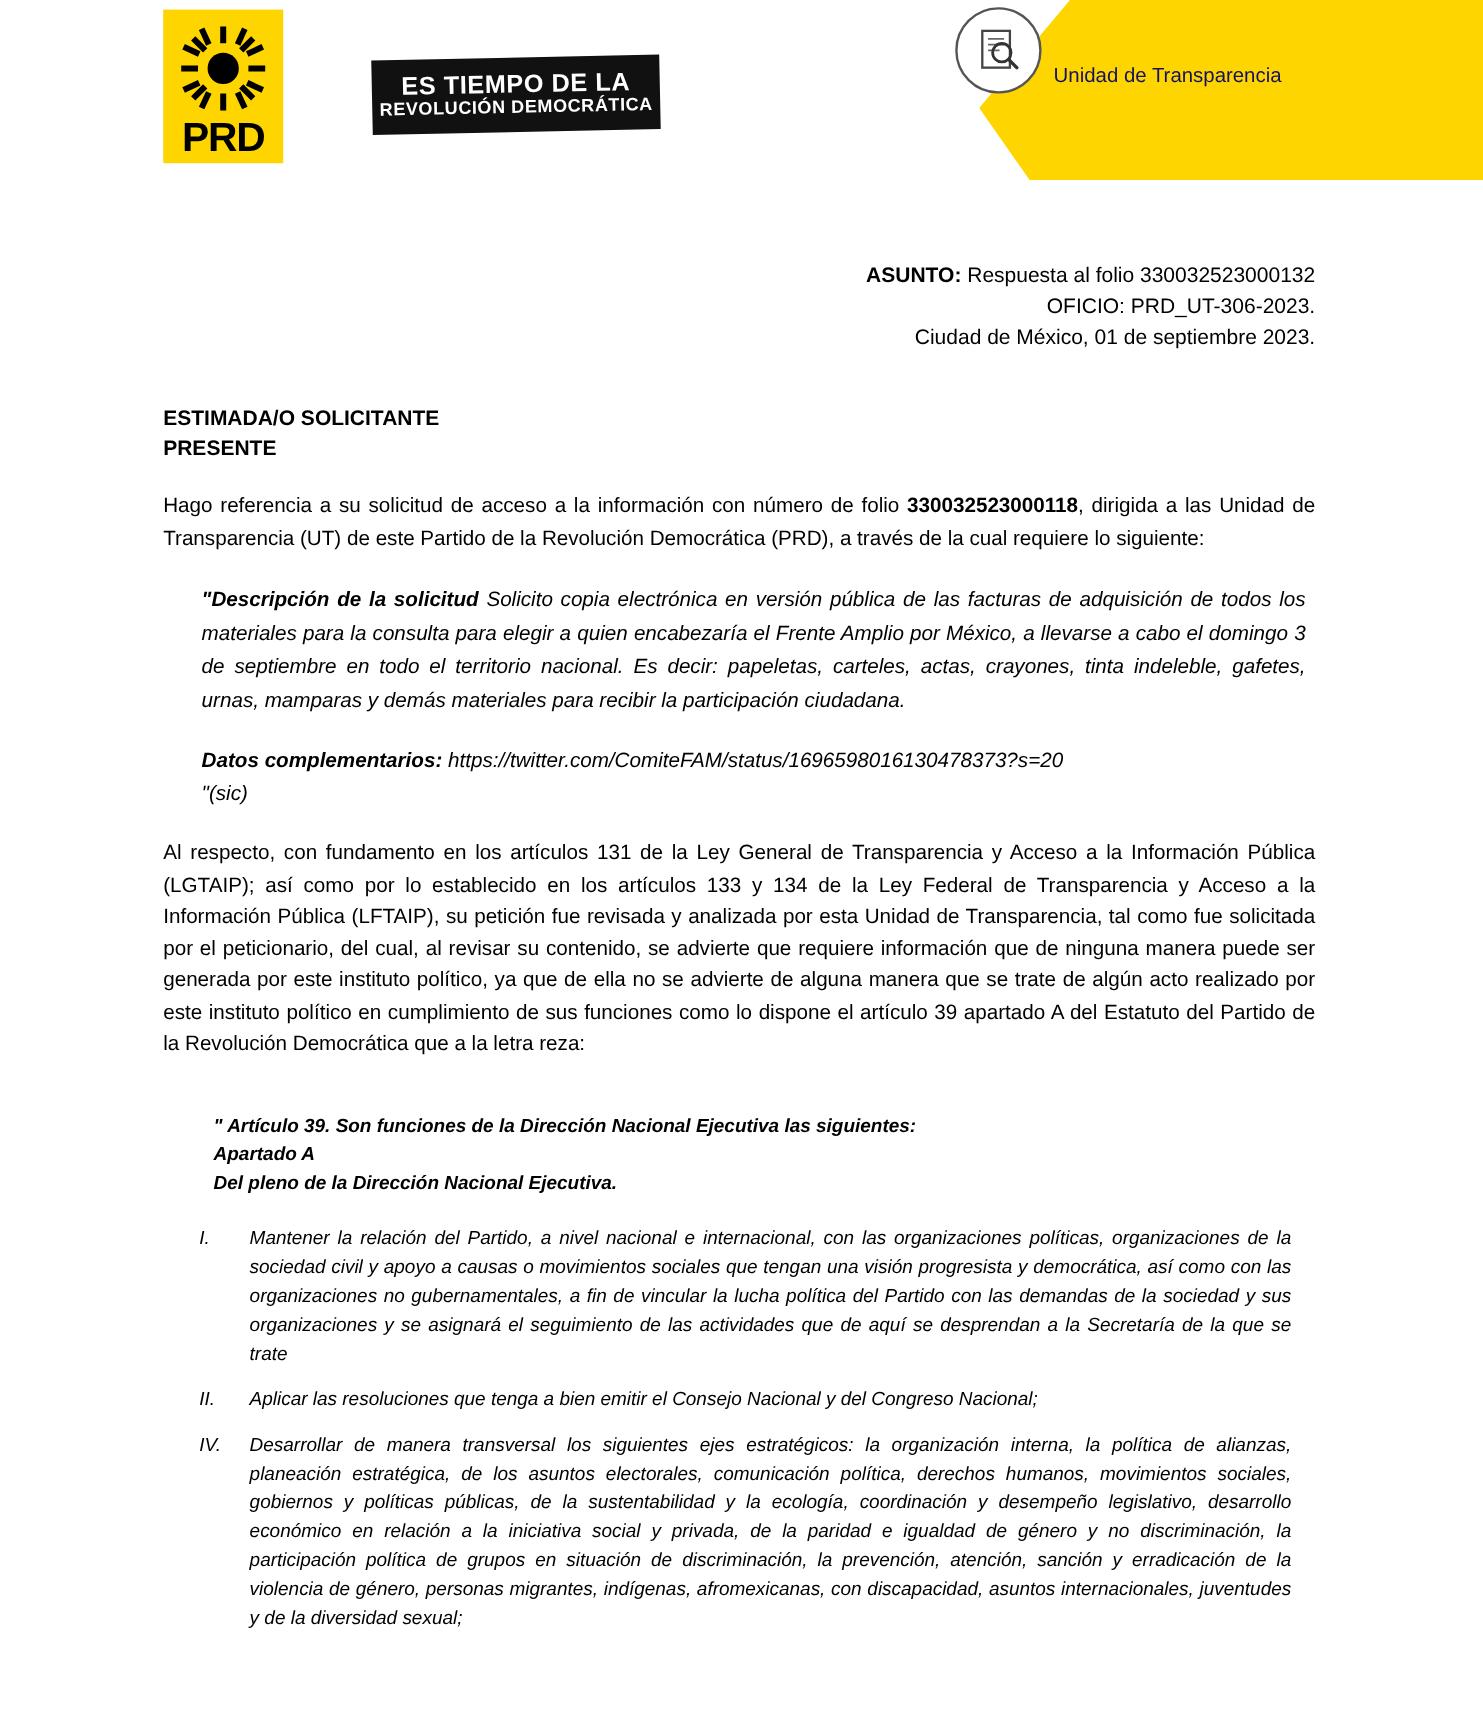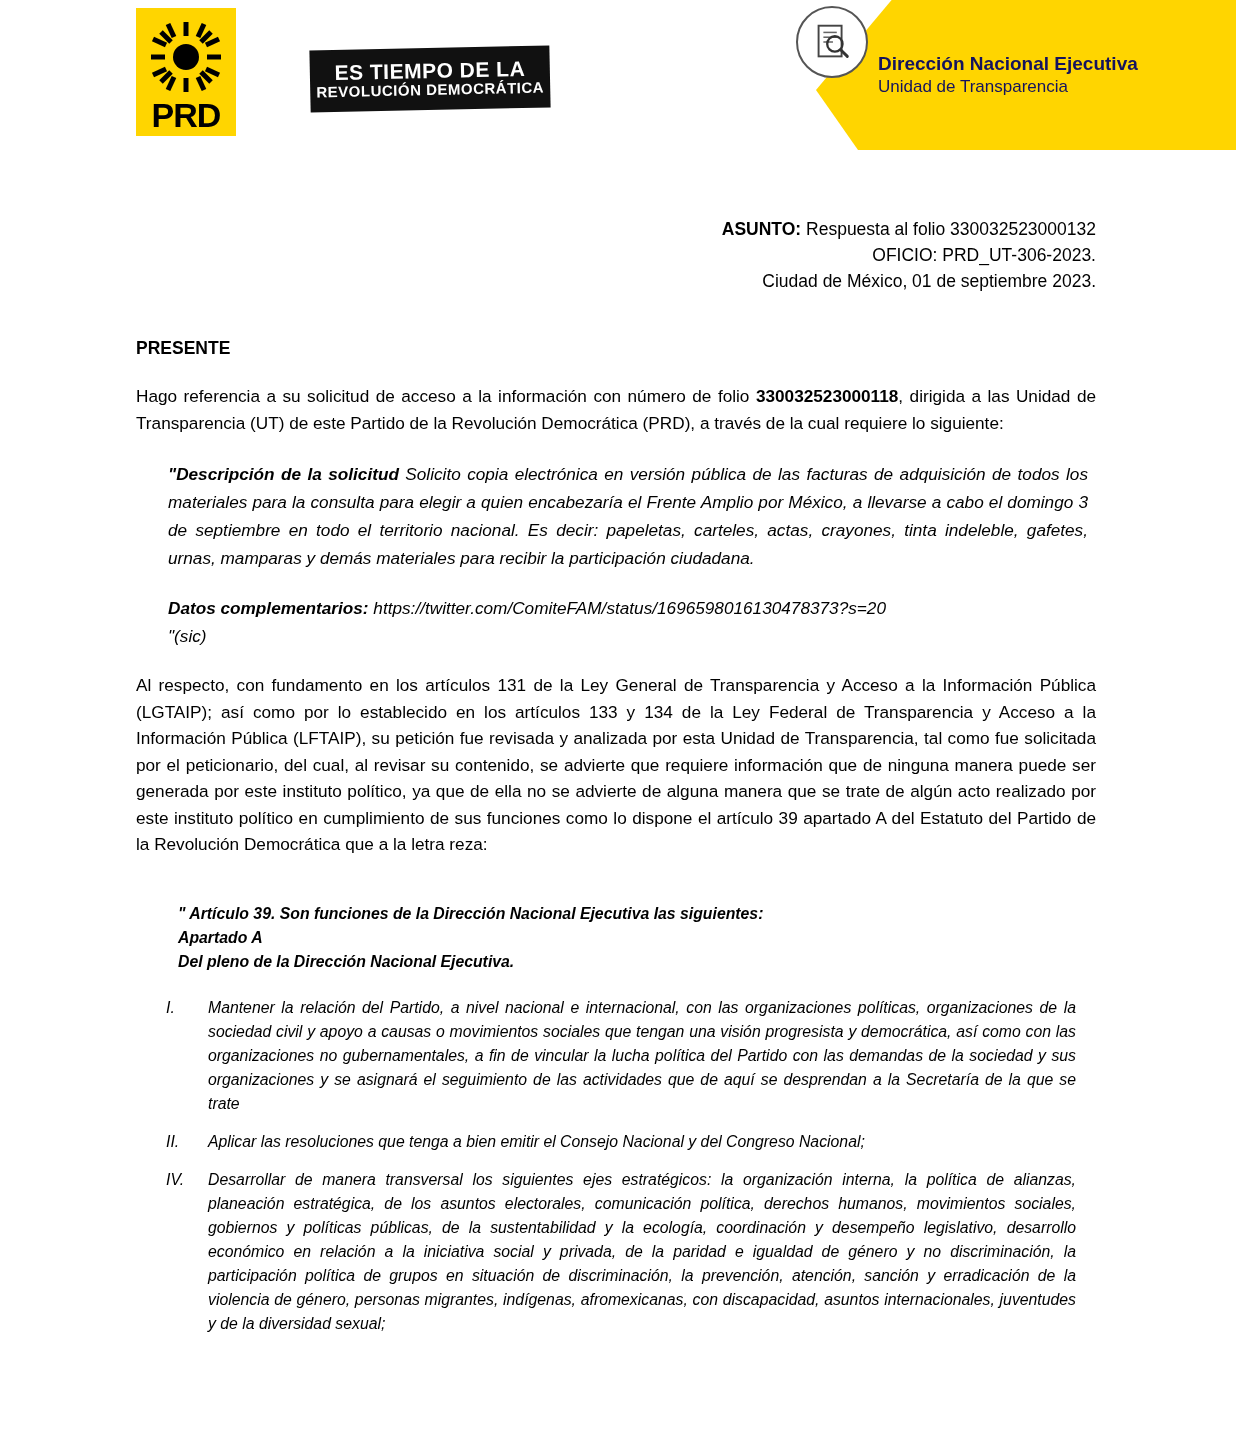--- a/index.html
+++ b/index.html
@@ -256,36 +256,36 @@
         <rect x="10" y="7" width="24" height="32" fill="#fff" stroke="#444" stroke-width="2"></rect>
         <line x1="15" y1="14" x2="29" y2="14" stroke="#666" stroke-width="1.6"></line>
         <line x1="15" y1="19" x2="29" y2="19" stroke="#666" stroke-width="1.6"></line>
         <line x1="15" y1="24" x2="25" y2="24" stroke="#666" stroke-width="1.6"></line>
         <circle cx="27" cy="26" r="8" fill="none" stroke="#333" stroke-width="2.4"></circle>
         <line x1="33" y1="32" x2="40" y2="39" stroke="#333" stroke-width="3" stroke-linecap="round"></line>
       </svg>
     </div>
 
     <div class="dne-text">
-      <div class="t1">Dirección Nacional Ejecutiva</div>
       <div class="t2">Unidad de Transparencia</div>
     </div>
   </div>
 
   <div class="content">
 
     <div class="asunto-block">
       <div>
         <b>ASUNTO:</b><span> Respuesta al folio 330032523000132</span>
       </div>
       <div>OFICIO: PRD_UT-306-2023.</div>
       <div>Ciudad de México, 01 de septiembre 2023.</div>
     </div>
 
     <div class="addressee">
+      <div>ESTIMADA/O SOLICITANTE</div>
       <div>PRESENTE</div>
     </div>
 
     <p class="body"><span>Hago referencia a su solicitud de acceso a la información con número de folio </span><b>330032523000118</b><span>, dirigida a las Unidad de Transparencia (UT) de este Partido de la Revolución Democrática (PRD), a través de la cual requiere lo siguiente:</span></p>
 
     <p class="quote"><b>"Descripción de la solicitud</b><span> Solicito copia electrónica en versión pública de las facturas de adquisición de todos los materiales para la consulta para elegir a quien encabezaría el Frente Amplio por México, a llevarse a cabo el domingo 3 de septiembre en todo el territorio nacional. Es decir: papeletas, carteles, actas, crayones, tinta indeleble, gafetes, urnas, mamparas y demás materiales para recibir la participación ciudadana.</span></p>
 
     <p class="datos"><b>Datos    complementarios:</b><span>    https://twitter.com/ComiteFAM/status/1696598016130478373?s=20</span><br><span class="sic">"(sic)</span></p>
 
     <p class="body">Al respecto, con fundamento en los artículos 131 de la Ley General de Transparencia y Acceso a la Información Pública (LGTAIP); así como por lo establecido en los artículos 133 y 134 de la Ley Federal de Transparencia y Acceso a la Información Pública (LFTAIP), su petición fue revisada y analizada por esta Unidad de Transparencia, tal como fue solicitada por el peticionario, del cual, al revisar su contenido, se advierte que requiere información que de ninguna manera puede ser generada por este instituto político, ya que de ella no se advierte de alguna manera que se trate de algún acto realizado por este instituto político en cumplimiento de sus funciones como lo dispone el artículo 39 apartado A del Estatuto del Partido de la Revolución Democrática que a la letra reza:</p>

